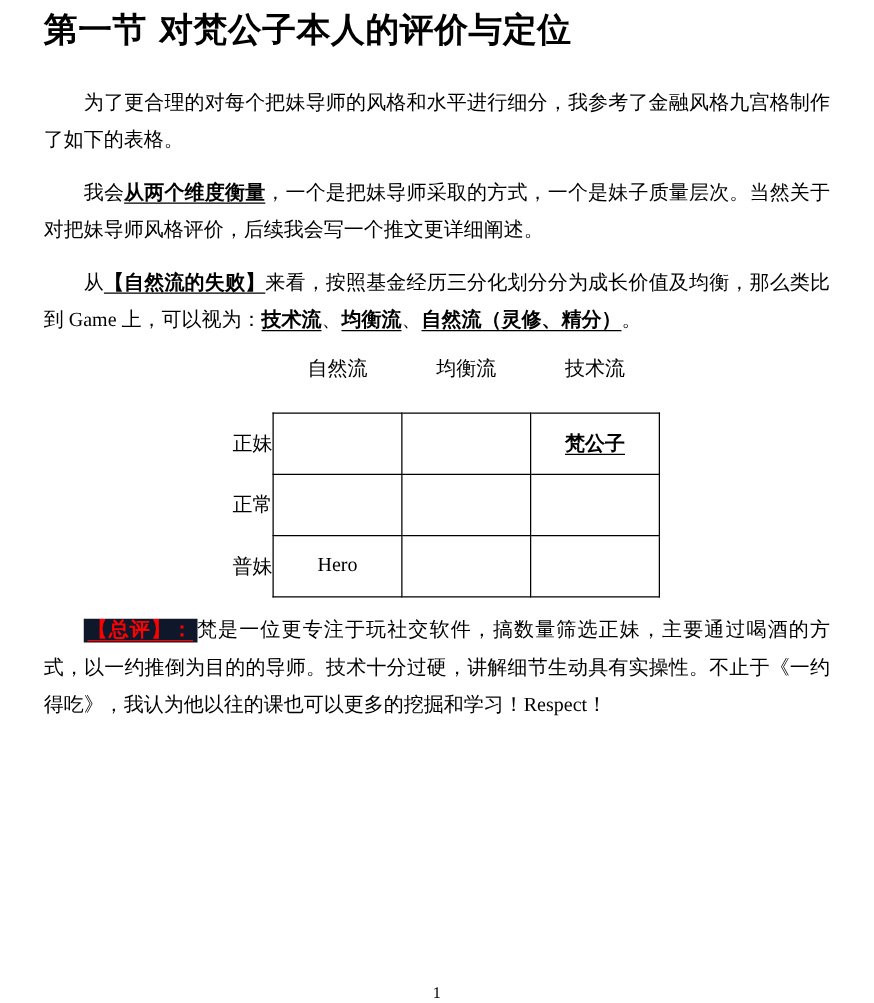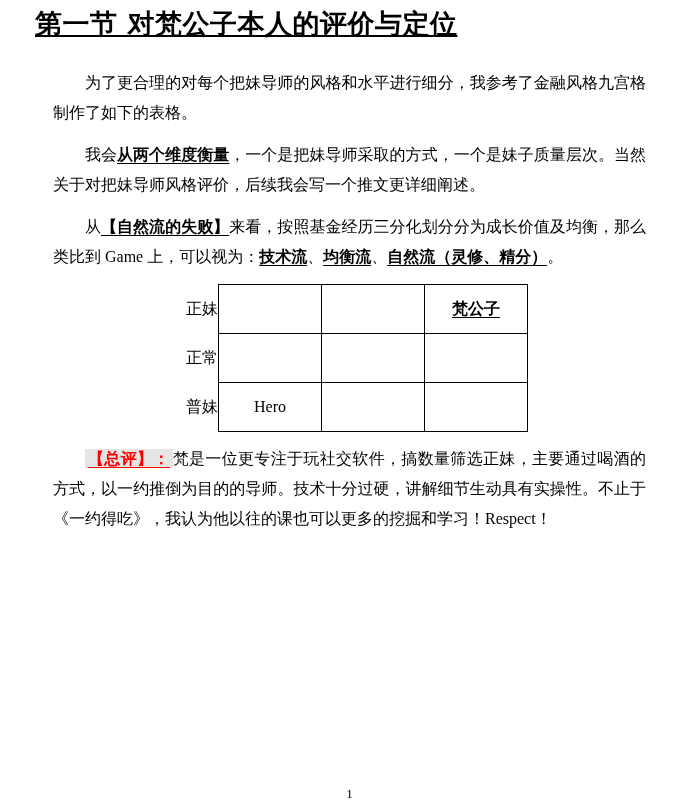--- a/index.html
+++ b/index.html
@@ -6,32 +6,32 @@
   body{
     width:699px;height:802px;
     background:#FFFFFF;color:#000000;
     font-family:"Liberation Serif","DejaVu Serif",serif;
     position:relative;overflow:hidden;
   }
   .page{padding:6px 35px 0 35px;}
   h1.doc-title{
     font-family:"DejaVu Sans","Liberation Sans",sans-serif;
     font-size:27px;font-weight:bold;
-    margin:0 0 26px 0;letter-spacing:0.5px;text-decoration:underline;
+    margin:0 0 26px 0;letter-spacing:0.5px;
   }
   p.para{
     font-size:16px;line-height:30px;
-    margin:12px 18px;
+    margin:12px 0;
     text-align:justify;
     text-indent:32px;
   }
   .b-u{font-weight:bold;text-decoration:underline;text-underline-offset:3px;}
   .u{text-decoration:underline;text-underline-offset:3px;}
   .review{
-    font-weight:bold;color:#FF0000;background:#e5e5e5;
+    font-weight:bold;color:#FF0000;background:#0f172a;
     text-decoration:underline;text-underline-offset:3px;
     padding:1px 3px;
   }
   table.matrix{
     border-collapse:collapse;
     margin:12px 0 12px 113px;
     font-size:16px;
   }
   table.matrix td{padding:0;}
   td.hdr{
@@ -66,20 +66,26 @@
 
   <p class="para"><span>为了更合理的对每个把妹导师的风格和水平进行细分，我参考了金融风格九宫格制作了如下的表格。</span></p>
 
   <p class="para"><span>我会</span><span class="b-u">从两个维度衡量</span><span>，一个是把妹导师采取的方式，一个是妹子质量层次。当然关于对把妹导师风格评价，后续我会写一个推文更详细阐述。</span></p>
 
   <p class="para"><span>从</span><span class="b-u">【自然流的失败】</span><span>来看，按照基金经历三分化划分分为成长价值及均衡，那么类比到 Game 上，可以视为：</span><span class="b-u">技术流</span><span>、</span><span class="b-u">均衡流</span><span>、</span><span class="b-u">自然流（灵修、精分）</span><span>。</span></p>
 
 
   <table class="matrix">
     <tbody>
+        <tr>
+      <td class="corner"></td>
+      <td class="hdr">自然流</td>
+      <td class="hdr">均衡流</td>
+      <td class="hdr">技术流</td>
+    </tr>
     <tr>
       <td class="rlabel">正妹</td>
       <td class="cell"><span></span></td>
       <td class="cell"><span></span></td>
       <td class="cell"><span class="b-u">梵公子</span></td>
     </tr>
     <tr>
       <td class="rlabel">正常</td>
       <td class="cell"><span></span></td>
       <td class="cell"><span></span></td>

